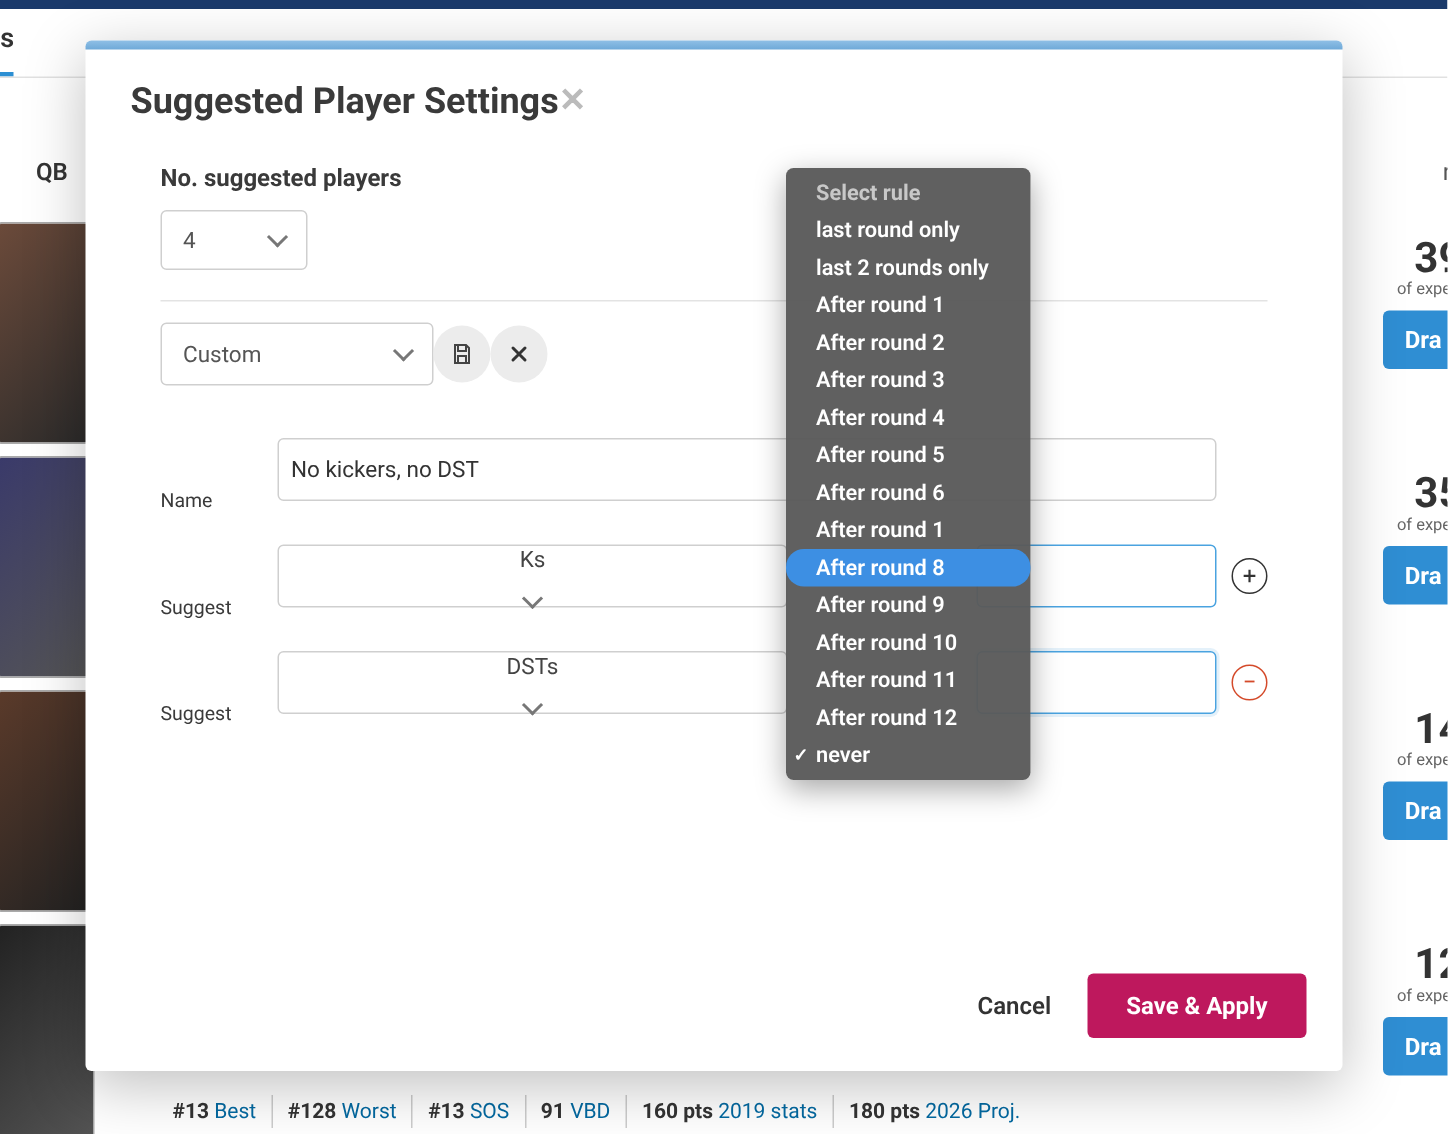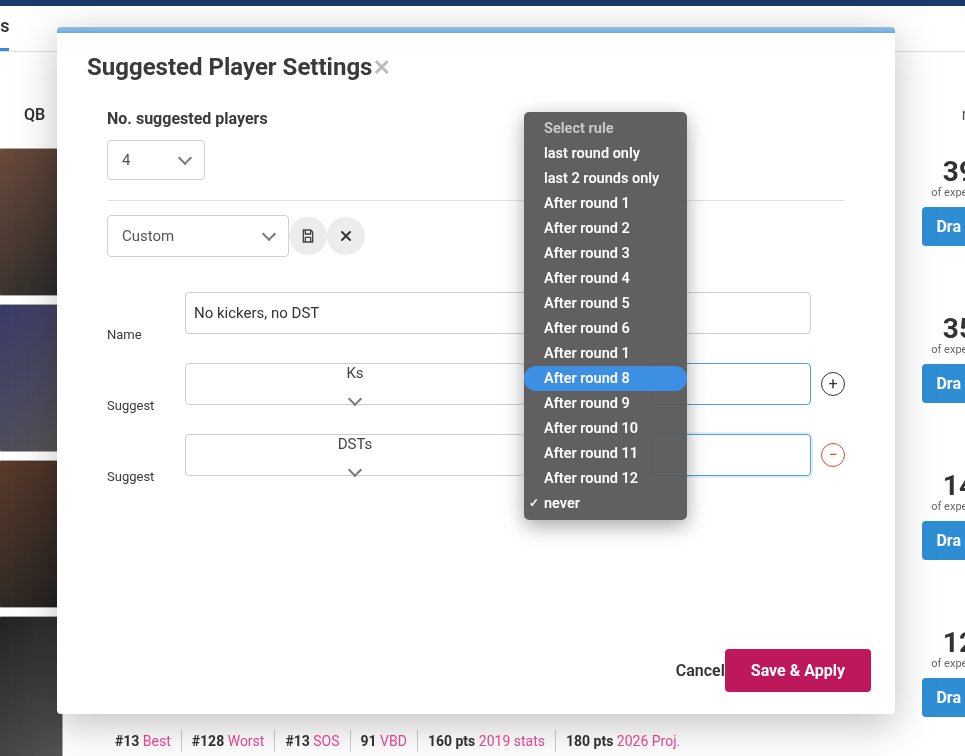--- a/index.html
+++ b/index.html
@@ -25,21 +25,21 @@
 
   .bg-right { position: absolute; top: 155px; right: -10px; width: 60px; display: flex; flex-direction: column; gap: 8px; }
   .rcard { display: flex; flex-direction: column; align-items: flex-end; }
   .rnum { font-size: 28px; font-weight: 700; color: #333; }
   .rexp { font-size: 11px; color: #666; margin-top: -2px; }
   .rdraft { margin-top: 8px; background: #2f8ed3; color: #fff; font-weight: 700; padding: 10px 14px; border-radius: 4px; font-size: 16px; }
 
   .bg-bottom { position: absolute; bottom: 4px; left: 115px; display: flex; gap: 10px; font-size: 14px; color: #333; align-items: center; }
   .bb-sep { width: 1px; height: 22px; background: #ccc; }
   .bb b { font-weight: 700; }
-  .bb span { color: #ec4899; }
+  .bb span { color: #0369a1; }
 
   
   .overlay { position: absolute; top: 27px; left: 57px; width: 838px; height: 687px; background: #fff; border-radius: 4px; box-shadow: 0 10px 40px rgba(0,0,0,0.25); display: flex; flex-direction: column; }
   .overlay-top { height: 6px; background: linear-gradient(#8fbfe6,#6fa9d8); border-radius: 4px 4px 0 0; }
   .modal-head { padding: 20px 30px 8px 30px; display: flex; justify-content: flex-start; align-items: center; }
   .modal-title { font-size: 24px; font-weight: 700; color: #3a3a3a; }
   .modal-close { color: #bbb; font-size: 22px; font-weight: 700; cursor: pointer; }
   .modal-body { padding: 8px 50px 20px 50px; flex: 1; overflow: visible; position: relative; }
 
   .field-label { font-size: 16px; font-weight: 700; color: #3a3a3a; margin-top: 12px; }
@@ -58,21 +58,21 @@
   .text-input { height: 42px; border: 1px solid #cfcfcf; border-radius: 4px; padding: 0 8px; font-size: 15px; color: #333; display: flex; align-items: center; background: #fff; }
   .sel-wide { height: 42px; border: 1px solid #cfcfcf; border-radius: 4px; padding: 0 14px; font-size: 15px; color: #444; display: flex; align-items: center; justify-content: space-between; background: #fff; width: 340px; flex-direction: column; }
   .rule-pill { width: 160px; height: 42px; border: 1px solid #4aa3e0; border-radius: 4px; }
   .rule-pill.second { border-color: #4aa3e0; box-shadow: 0 0 0 2px rgba(74,163,224,0.15); }
   .plus-btn, .minus-btn { width: 24px; height: 24px; border-radius: 50%; border: 1.5px solid #333; display:flex; align-items:center; justify-content:center; font-size:16px; line-height:1; cursor:pointer; background:#fff; }
   .minus-btn { border-color: #d44a2a; color: #d44a2a; }
 
   .checkbox-row { display: flex; align-items: center; gap: 12px; margin-top: 36px; font-size: 15px; color: #333; }
   .chk { width: 18px; height: 18px; border: 1.5px solid #888; border-radius: 3px; background: #fff; }
 
-  .modal-foot { padding: 16px 24px 22px 24px; display: flex; justify-content: flex-end; align-items: center; }
+  .modal-foot { padding: 16px 24px 22px 24px; display: flex; justify-content: flex-end; align-items: center; gap: 24px; }
   .btn-cancel { color: #333; font-size: 16px; font-weight: 600; cursor: pointer; }
   .btn-primary { background: #be185d; color: #fff; font-size: 16px; font-weight: 700; padding: 12px 26px; border-radius: 4px; cursor: pointer; }
 
   
   .dropdown { position: absolute; top: 112px; left: 524px; width: 163px; background: rgba(90,90,90,0.96); border-radius: 5px; padding: 4px 0; box-shadow: 0 6px 20px rgba(0,0,0,0.35); z-index: 50; }
   .dd-item { padding: 2px 18px 2px 20px; font-size: 14.5px; color: #fff; font-weight: 600; line-height: 21px; white-space: nowrap; cursor: pointer; position: relative; }
   .dd-item.placeholder { color: #c8c8c8; font-weight: 700; cursor: default; }
   .dd-item.hover { background: #3d8fe3; border-radius: 12px; }
   .dd-item.checked::before { content: "✓"; position: absolute; left: 5px; color: #fff; font-size: 12px; }
 </style>

